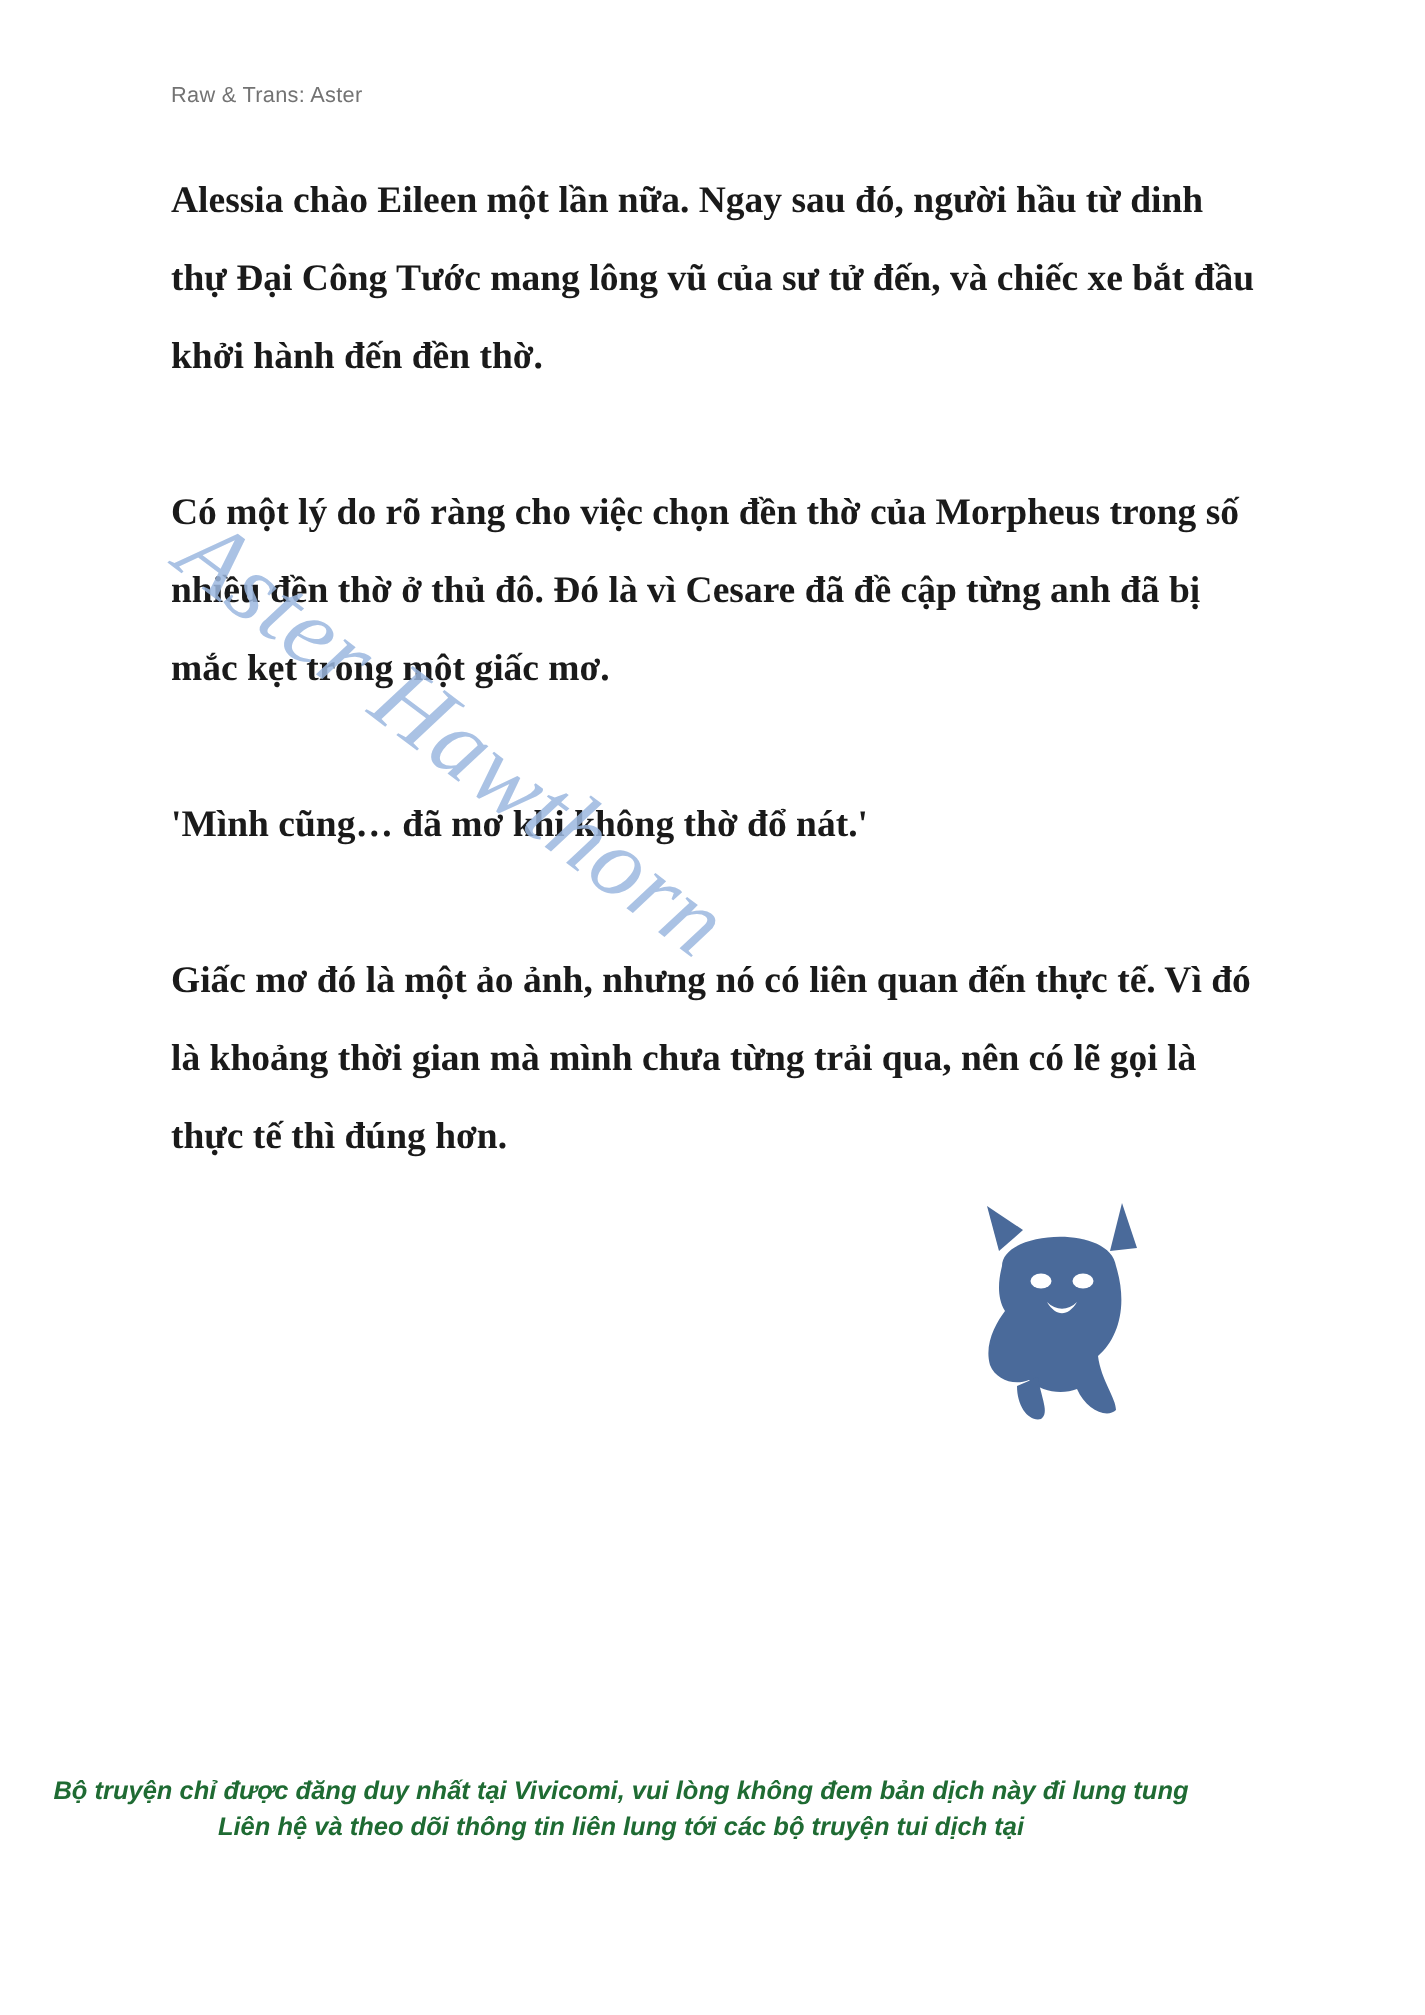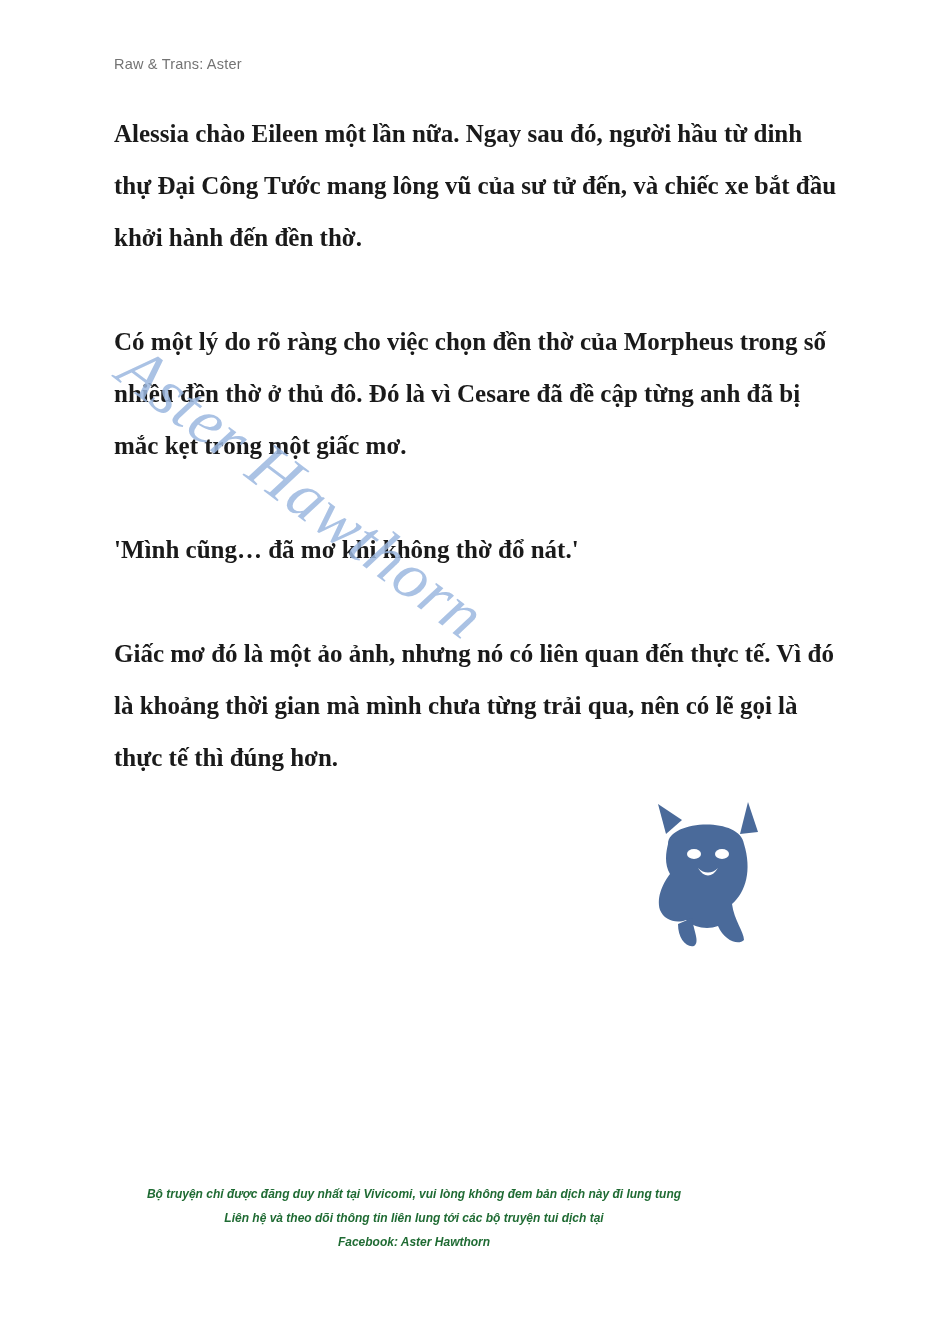--- a/index.html
+++ b/index.html
@@ -80,21 +80,21 @@
   
   .footer-notice {
     position: absolute;
     top: 1182px;
     left: 0;
     width: 828px;
     text-align: center;
     font-family: "Liberation Sans", sans-serif;
     font-style: italic;
     font-weight: bold;
-    font-size: 12px;
+    font-size: 17px;
     line-height: 24px;
     color: #1f6b33;
   }
   .footer-notice div {
     white-space: nowrap;
   }
 
   
   .bottom-bar {
     position: absolute;
@@ -131,21 +131,20 @@
     <g fill="#ffffff">
       <ellipse cx="46" cy="54" rx="7" ry="5"></ellipse>
       <ellipse cx="74" cy="54" rx="7" ry="5"></ellipse>
       <path d="M50 68 C56 74 64 74 70 68 C64 78 56 78 50 68 Z"></path>
     </g>
   </svg>
 
   <div class="footer-notice">
     <div>Bộ truyện chỉ được đăng duy nhất tại Vivicomi, vui lòng không đem bản dịch này đi lung tung</div>
     <div>Liên hệ và theo dõi thông tin liên lung tới các bộ truyện tui dịch tại</div>
-    <div>Facebook: Aster Hawthorn</div>
   </div>
 
   <div class="bottom-bar">
     
     
     
   </div>
 
 </div>
 

